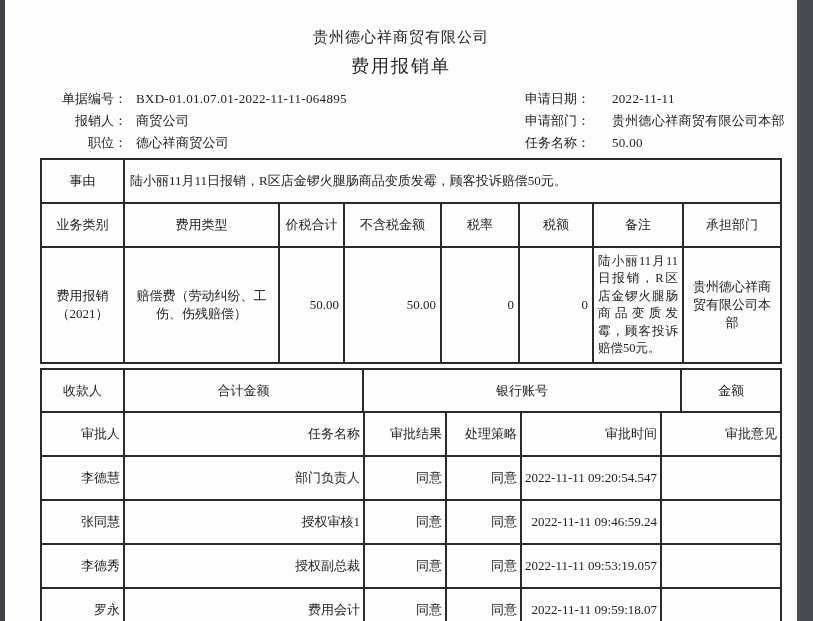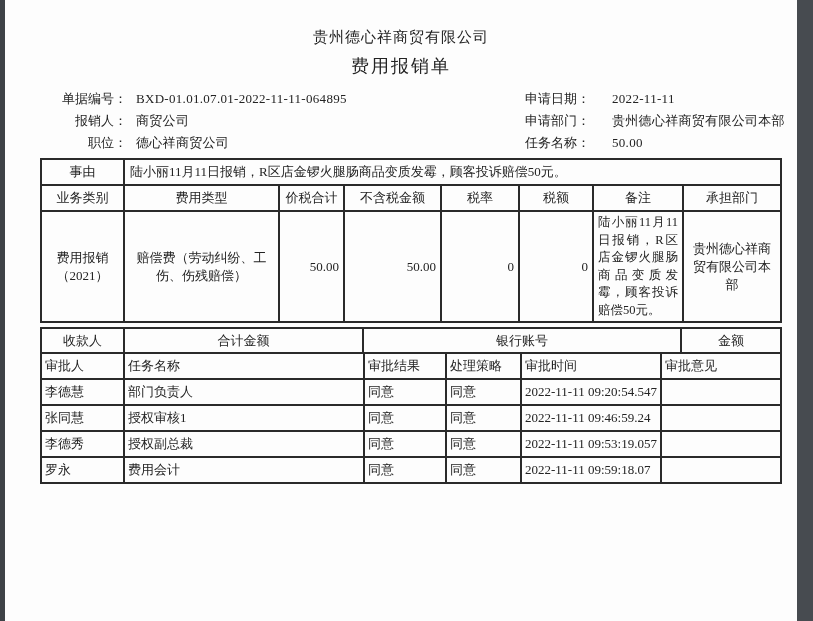--- a/index.html
+++ b/index.html
@@ -13,34 +13,34 @@
   .form-title{text-align:center;font-size:18px;font-weight:400;letter-spacing:2px;margin:7px 0 0 0;}
   .hdr-fields{position:relative;height:66px;margin-top:10px;font-size:13px;}
   .hdr-col{position:absolute;top:0;}
   .hdr-col.left{left:30px;width:440px;}
   .hdr-col.right{left:520px;width:260px;}
   .field{display:flex;height:22px;align-items:center;}
   .field .lab{width:92px;text-align:right;white-space:nowrap;}
   .hdr-col.right .field .lab{width:78px;text-align:left;}
   .field .val{margin-left:9px;white-space:nowrap;letter-spacing:.3px;}
   table{border-collapse:collapse;table-layout:fixed;margin-left:35px;font-size:13px;color:#232323;}
-  td,th{border:2px solid #2a2a2a;font-weight:400;padding:1px 3px;overflow:hidden;}
+  td,th{border:2px solid #2a2a2a;font-weight:400;padding:10px 3px;overflow:hidden;}
   th{text-align:center;}
   .t-expense{margin-top:4px;}
   .t-expense .r-reason td{height:22px;}
   .t-expense .r-head th{height:22px;}
   .t-expense .r-data td{height:94px;}
   .cell-center{text-align:center;}
   .cell-right{text-align:right;padding-right:4px;}
   .cell-left{text-align:left;padding-left:5px;}
   .cell-note{text-align:justify;line-height:1.4;font-size:12.5px;padding:2px 4px;}
   .t-pay{margin-top:4px;}
   .t-pay td,.t-pay th{height:21px;}
   .t-appr{margin-top:-2px;}
-  .t-appr td,.t-appr th{height:22px;text-align:left;}
+  .t-appr td,.t-appr th{height:22px;text-align:right;}
   .letter-sp{letter-spacing:.2px;}
 </style>
 </head>
 <body>
 
 <div class="screen">
   <div class="band band-left"></div>
   <div class="band band-right"></div>
 
   <div class="doc">

